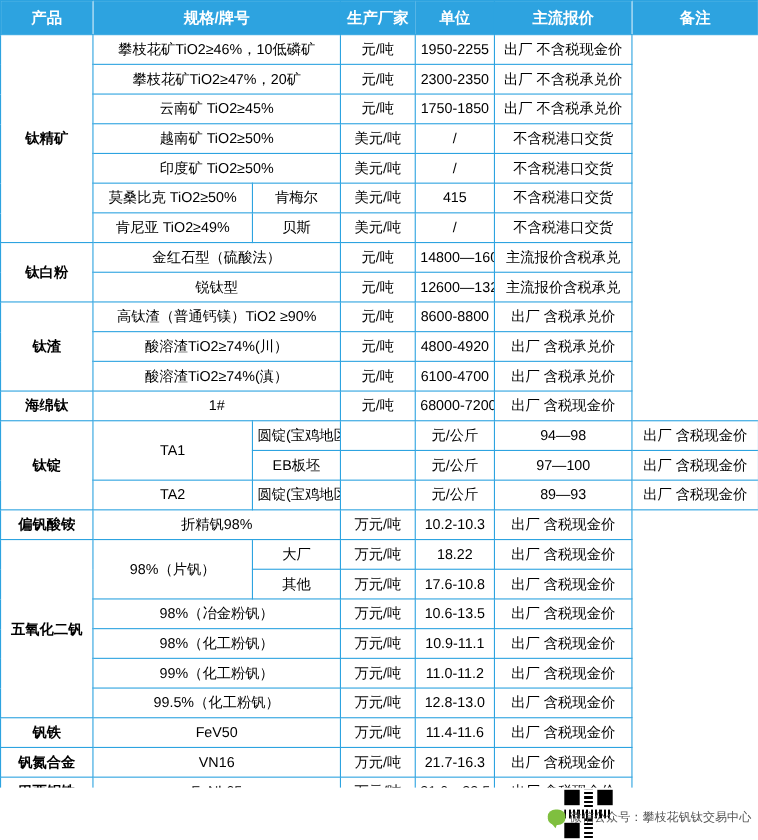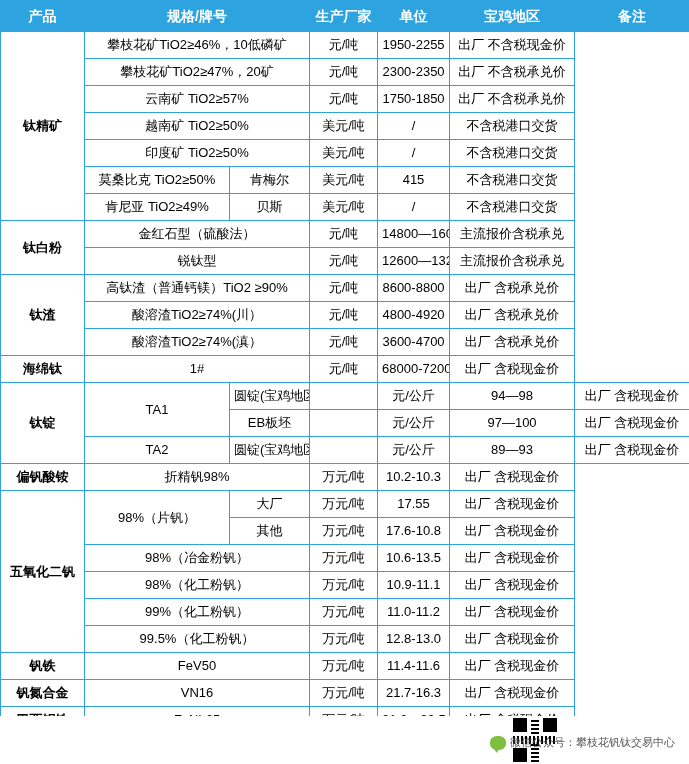--- a/index.html
+++ b/index.html
@@ -54,21 +54,21 @@
       linear-gradient(#000 0 0) 30px 0/14px 14px no-repeat,
       linear-gradient(#fff 0 0) 34px 4px/6px 6px no-repeat,
       linear-gradient(#000 0 0) 0 30px/14px 14px no-repeat,
       linear-gradient(#fff 0 0) 4px 34px/6px 6px no-repeat,
       repeating-linear-gradient(90deg,#000 0 2px,#fff 2px 4px) 0 18px/44px 8px no-repeat,
       repeating-linear-gradient(0deg,#000 0 2px,#fff 2px 4px) 18px 0/8px 44px no-repeat,
       #fff;
   }
   .wechat-badge{
     position:absolute;
-    right:14px;bottom:14px;
+    right:6px;bottom:14px;
     display:flex;align-items:center;gap:4px;
   }
   .wechat-icon{
     width:16px;height:14px;
     background:#7fbf3f;
     border-radius:7px/6px;
     position:relative;
   }
   .wechat-icon:after{
     content:"";
@@ -94,40 +94,40 @@
       <col style="width:72px">
       <col style="width:125px">
       <col style="width:115px">
     </colgroup>
     <thead>
       <tr>
         <th colspan="1">产品</th>
         <th colspan="2">规格/牌号</th>
         <th>生产厂家</th>
         <th>单位</th>
-        <th>宝鸡地区</th>
+        <th>主流报价</th>
         <th>备注</th>
       </tr>
     </thead>
     <tbody>
         <tr>
           <td class="prod" rowspan="7">钛精矿</td>
           <td class="left" colspan="2">攀枝花矿TiO2≥46%，10低磷矿</td>
           <td>元/吨</td>
           <td>1950-2255</td>
           <td>出厂 不含税现金价</td>
         </tr>
         <tr>
           <td class="left" colspan="2">攀枝花矿TiO2≥47%，20矿</td>
           <td>元/吨</td>
           <td>2300-2350</td>
           <td>出厂 不含税承兑价</td>
         </tr>
         <tr>
-          <td class="left" colspan="2">云南矿 TiO2≥57%</td>
+          <td class="left" colspan="2">云南矿 TiO2≥45%</td>
           <td>元/吨</td>
           <td>1750-1850</td>
           <td>出厂 不含税承兑价</td>
         </tr>
         <tr>
           <td class="left" colspan="2">越南矿 TiO2≥50%</td>
           <td>美元/吨</td>
           <td>/</td>
           <td>不含税港口交货</td>
         </tr>
@@ -173,21 +173,21 @@
         </tr>
         <tr>
           <td class="left" colspan="2">酸溶渣TiO2≥74%(川）</td>
           <td>元/吨</td>
           <td>4800-4920</td>
           <td>出厂 含税承兑价</td>
         </tr>
         <tr>
           <td class="left" colspan="2">酸溶渣TiO2≥74%(滇）</td>
           <td>元/吨</td>
-          <td>3600-4700</td>
+          <td>6100-4700</td>
           <td>出厂 含税承兑价</td>
         </tr>
         <tr>
           <td class="prod" rowspan="1">海绵钛</td>
           <td class="left" colspan="2">1#</td>
           <td>元/吨</td>
           <td>68000-72000</td>
           <td>出厂 含税现金价</td>
         </tr>
         <tr>
@@ -219,21 +219,21 @@
           <td class="left" colspan="2">折精钒98%</td>
           <td>万元/吨</td>
           <td>10.2-10.3</td>
           <td>出厂 含税现金价</td>
         </tr>
         <tr>
           <td class="prod" rowspan="6">五氧化二钒</td>
           <td class="left" colspan="1" rowspan="2">98%（片钒）</td>
           <td>大厂</td>
           <td>万元/吨</td>
-          <td>17.55</td>
+          <td>18.22</td>
           <td>出厂 含税现金价</td>
         </tr>
         <tr>
           <td>其他</td>
           <td>万元/吨</td>
           <td>17.6-10.8</td>
           <td>出厂 含税现金价</td>
         </tr>
         <tr>
           <td class="left" colspan="2">98%（冶金粉钒）</td>

